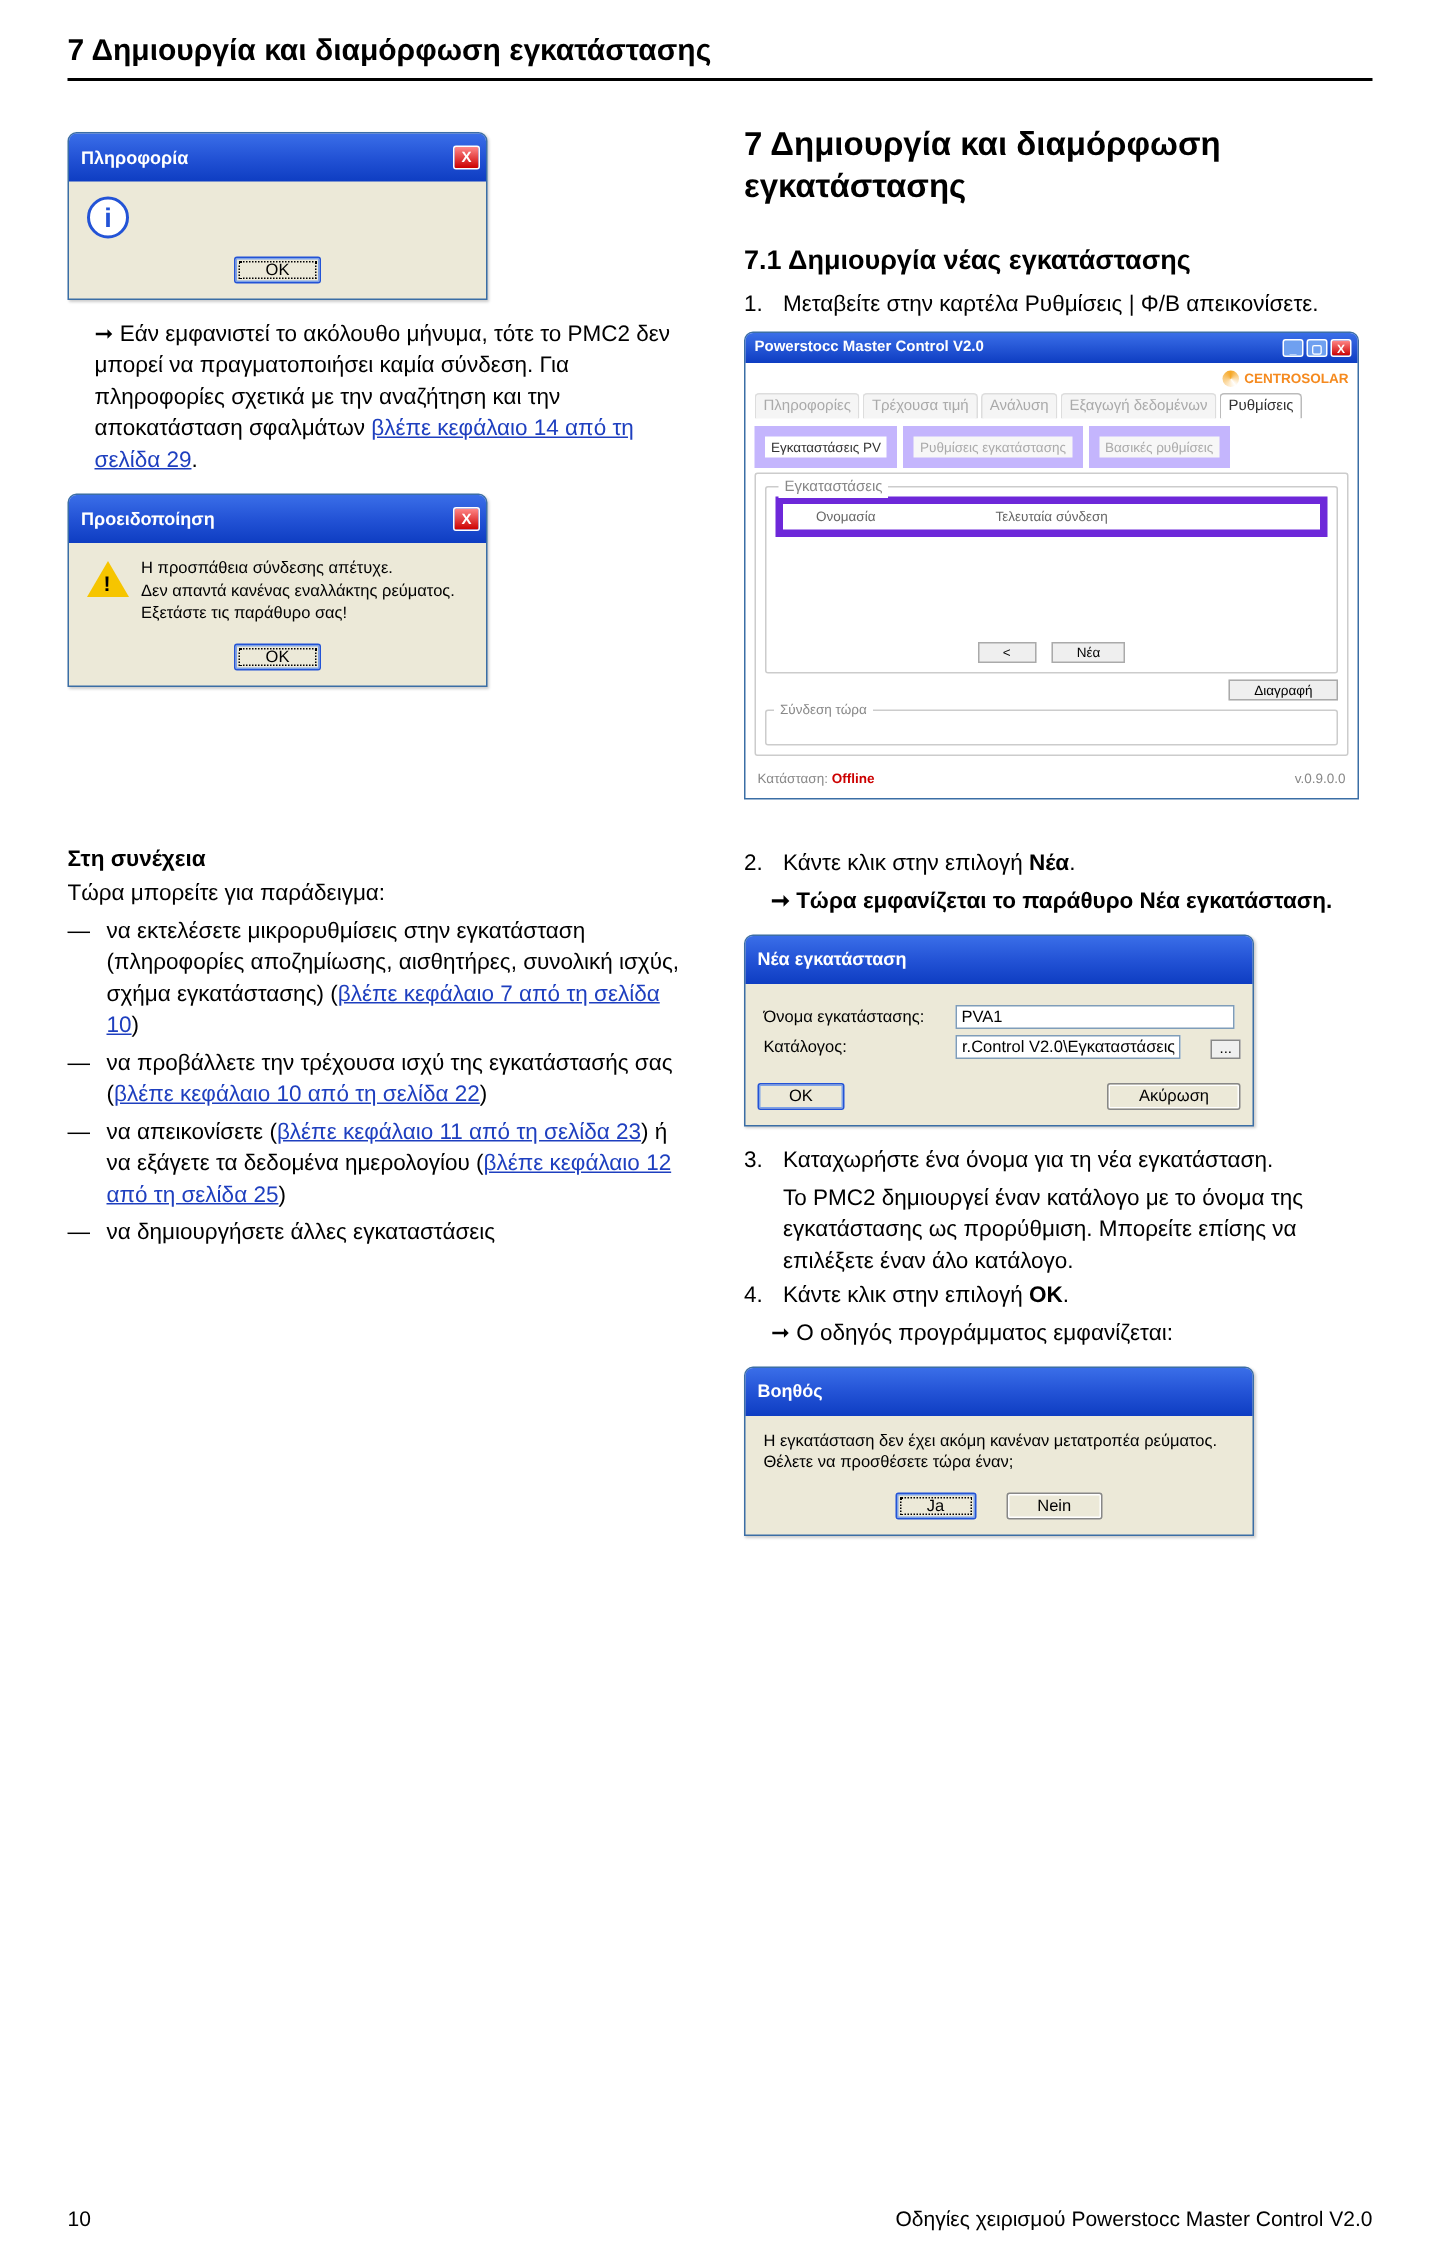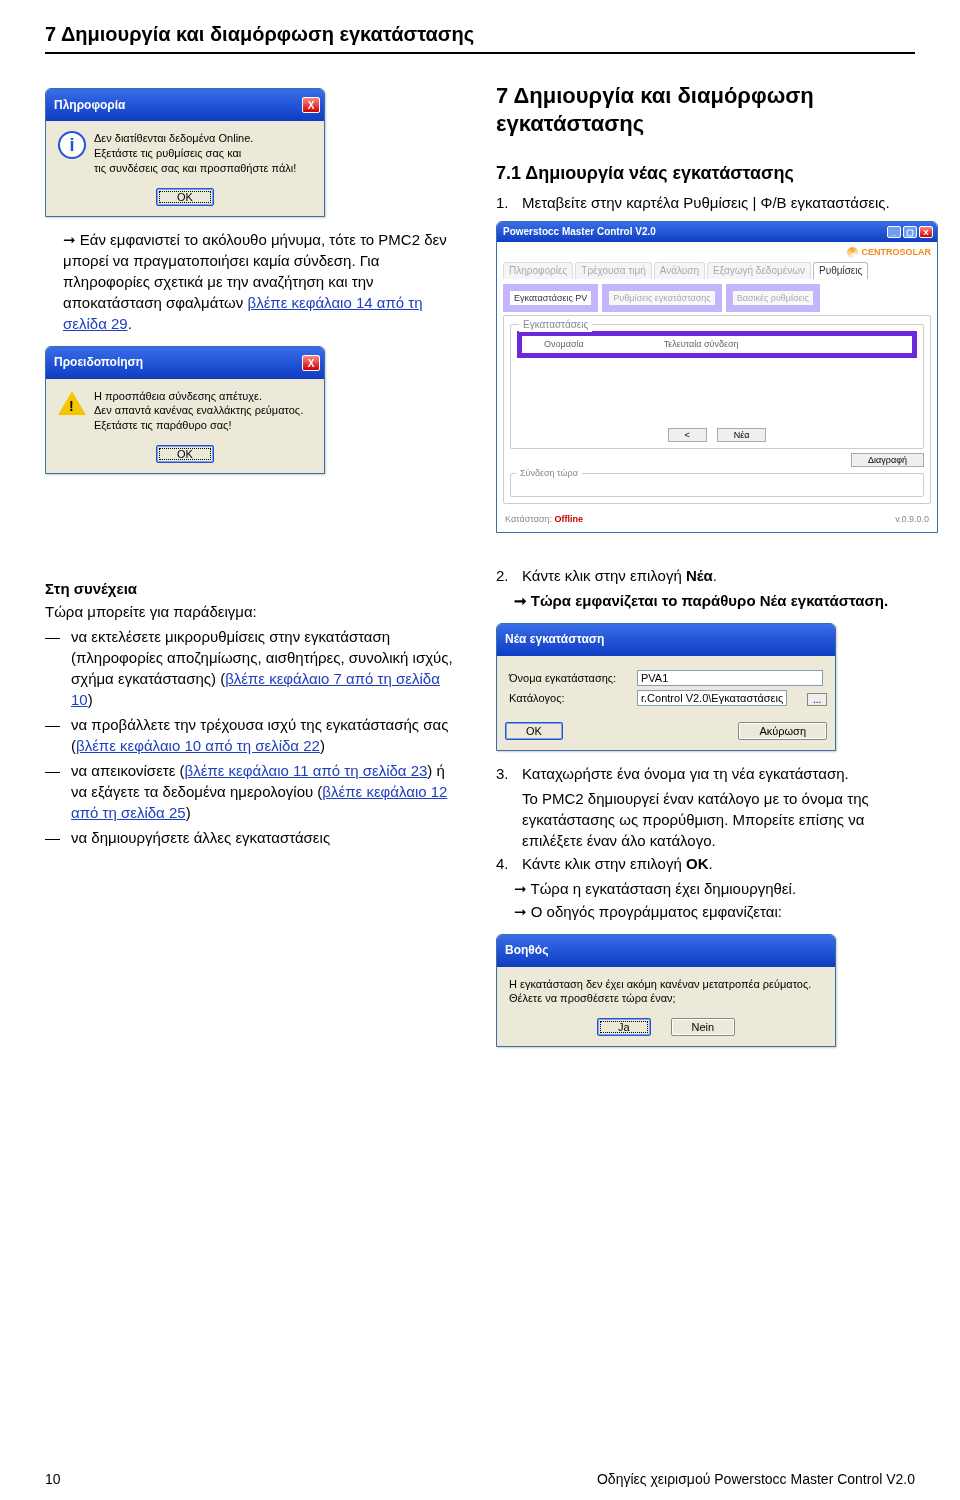--- a/index.html
+++ b/index.html
@@ -79,21 +79,21 @@
   .win-btn {
     background: #ece9d8; border:1px solid #888; padding:2px 20px; font-size:11px;
     border-radius:2px; box-shadow: 0 0 0 1px #fff inset; position:relative;
   }
   .win-btn.focused { border:1px solid #2353d6; box-shadow:0 0 0 1px #7da2e8 inset;}
   .win-btn.dotted::after{ content:""; position:absolute; inset:2px; border:1px dotted #000;}
 
   
   .app-window {
     border:1px solid #3b6ea5; border-radius:6px 6px 0 0; background:#fff;
-    margin: 8px 0 16px 0; font-size:10px; width: 442px;
+    margin: 8px 0 16px 0; font-size:10px; width: 410px;
   }
   .app-title {
     background: linear-gradient(to bottom,#3a6ee8,#0e3dc2);
     color:#fff; height:20px; border-radius:5px 5px 0 0;
     display:flex; align-items:center; justify-content:space-between;
     padding:0 4px 0 6px; font-weight:bold; font-size:10px;
   }
   .app-title .ctl { display:flex; gap:2px;}
   .app-title .ctl span{
     width:14px;height:12px;background:#6fa0f0;border:1px solid #fff;border-radius:2px;
@@ -143,25 +143,20 @@
 
   <div class="col">
 
     <div class="win-dialog">
       <div class="win-titlebar">
         <span>Πληροφορία</span>
         <span class="win-close">X</span>
       </div>
       <div class="win-body win-body-flex">
         <div class="win-info-icon">i</div>
-        <div>
-          <div>Δεν διατίθενται δεδομένα Online.</div>
-          <div>Εξετάστε τις ρυθμίσεις σας και</div>
-          <div>τις συνδέσεις σας και προσπαθήστε πάλι!</div>
-        </div>
       </div>
       <div class="win-btn-row">
         <button class="win-btn focused dotted">OK</button>
       </div>
     </div>
 
     <p class="arrow">
       <span>Εάν εμφανιστεί το ακόλουθο μήνυμα, τότε το PMC2 δεν μπορεί να πραγματοποιήσει καμία σύνδεση. Για πληροφορίες σχετικά με την αναζήτηση και την αποκατάσταση σφαλμάτων </span><a class="xref">βλέπε κεφάλαιο 14 από τη σελίδα 29</a><span>.</span>
     </p>
 
@@ -204,21 +199,21 @@
       <span class="dash">—</span>
       <span>να δημιουργήσετε άλλες εγκαταστάσεις</span>
     </div>
   </div>
 
   <div class="col">
     <h1>7   Δημιουργία και διαμόρφωση εγκατάστασης</h1>
     <h2>7.1  Δημιουργία νέας εγκατάστασης</h2>
     <div class="step">
       <span class="stepnum">1.</span>
-      <span>Μεταβείτε στην καρτέλα Ρυθμίσεις | Φ/Β εγκαταστάσεις.</span>
+      <span>Μεταβείτε στην καρτέλα Ρυθμίσεις | Φ/Β απεικονίσετε.</span>
     </div>
 
     <div class="app-window">
       <div class="app-title">
         <span>Powerstocc Master Control V2.0</span>
         <span class="ctl">
           <span>_</span>
           <span>▢</span>
           <span class="x">X</span>
         </span>
@@ -298,21 +293,20 @@
 
     <div class="step">
       <span class="stepnum">3.</span>
       <span>Καταχωρήστε ένα όνομα για τη νέα εγκατάσταση.</span>
     </div>
     <p style="margin-left:26px;">Το PMC2 δημιουργεί έναν κατάλογο με το όνομα της εγκατάστασης ως προρύθμιση. Μπορείτε επίσης να επιλέξετε έναν άλο κατάλογο.</p>
     <div class="step">
       <span class="stepnum">4.</span>
       <span><span>Κάντε κλικ στην επιλογή </span><b><span>OK</span></b><span>.</span></span>
     </div>
-    <p class="arrow">Τώρα η εγκατάσταση έχει δημιουργηθεί.</p>
     <p class="arrow">Ο οδηγός προγράμματος εμφανίζεται:</p>
 
     <div class="win-dialog" style="width:340px;">
       <div class="win-titlebar">
         <span>Βοηθός</span>
       </div>
       <div class="win-body">
         <div>Η εγκατάσταση δεν έχει ακόμη κανέναν μετατροπέα ρεύματος.</div>
         <div>Θέλετε να προσθέσετε τώρα έναν;</div>
       </div>

